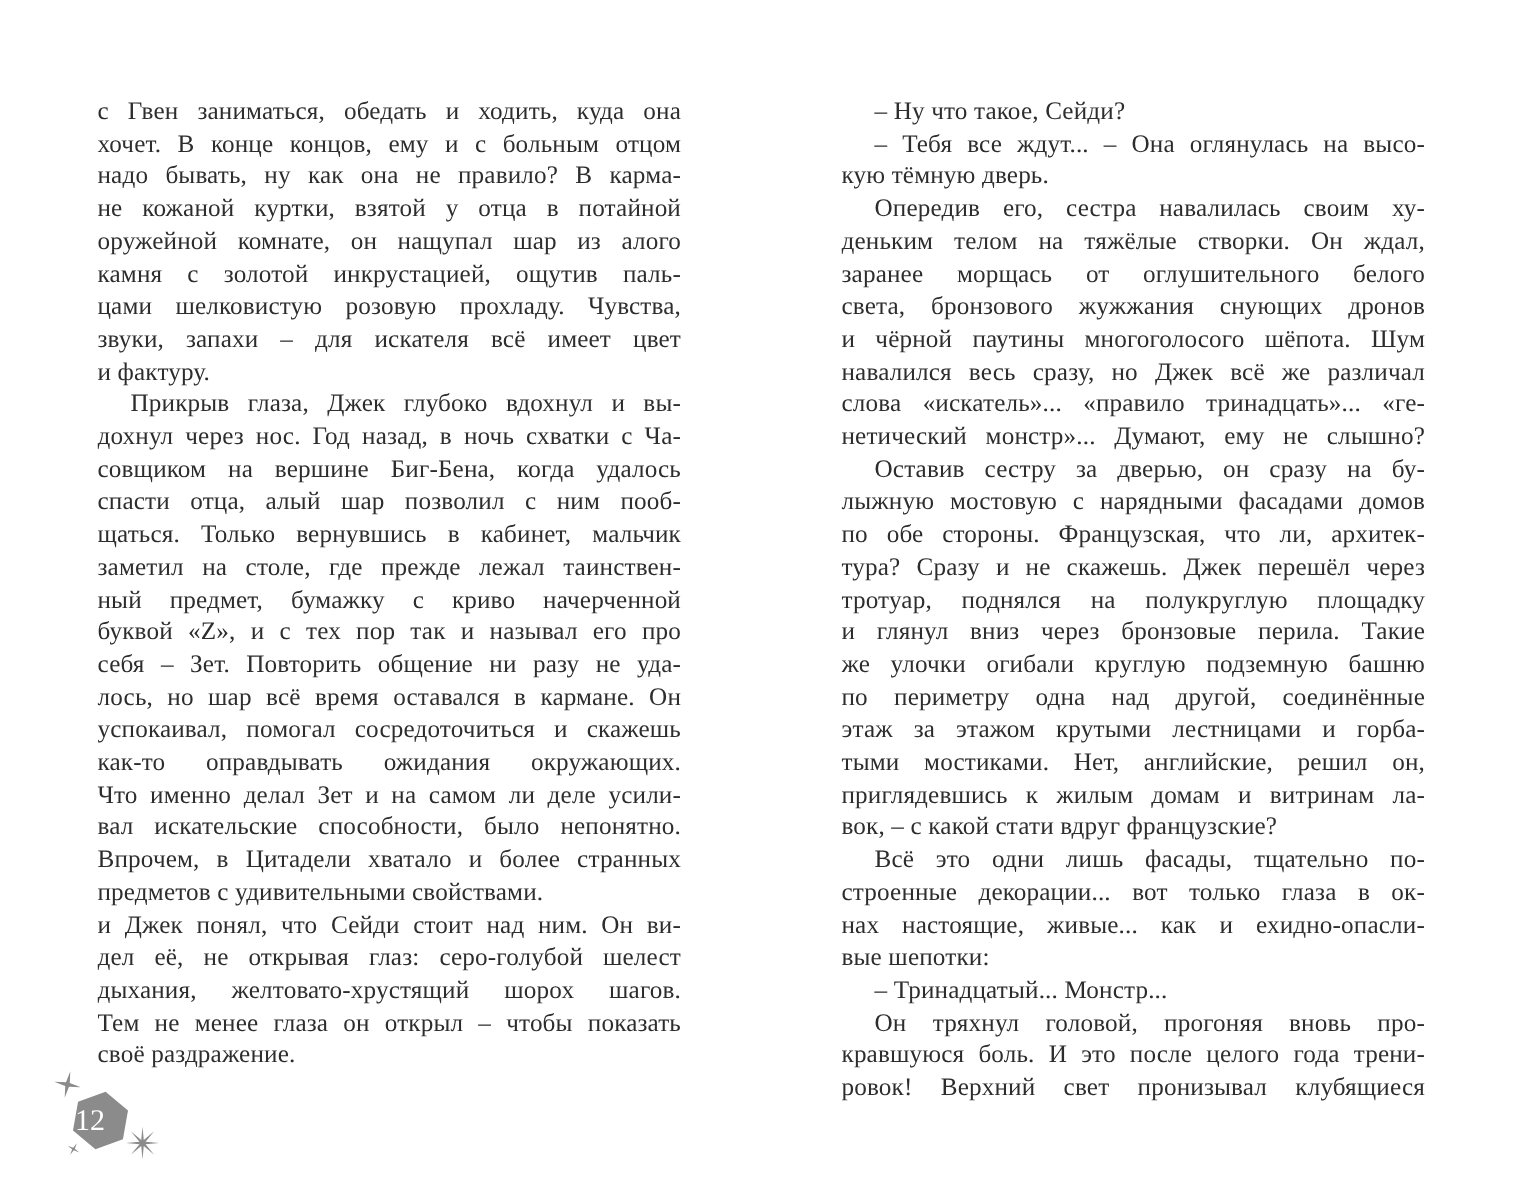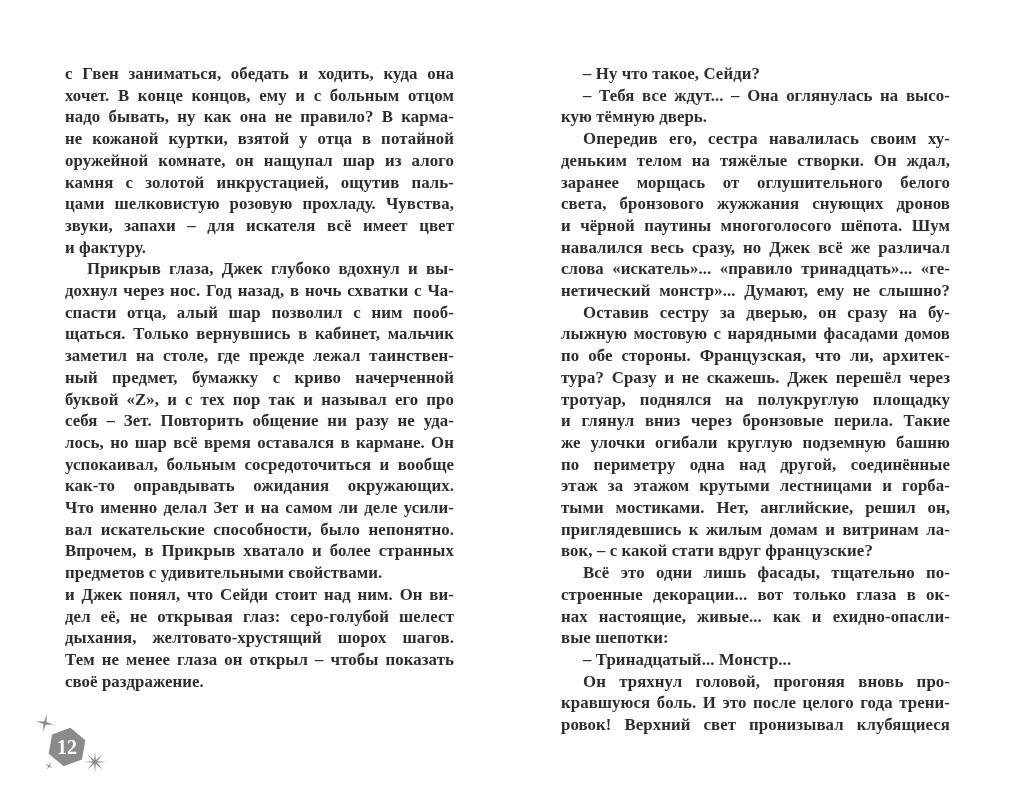--- a/index.html
+++ b/index.html
@@ -7,21 +7,21 @@
     width: 1024px; height: 800px;
     background: #ffffff;
     font-family: "Liberation Serif", "DejaVu Serif", serif;
     overflow: hidden;
   }
   .spread {
     position: relative;
     width: 1024px; height: 800px;
     background: #ffffff;
   }
-  .page { position: absolute; top: 0; height: 800px; font-weight: bold; }
+  .page { position: absolute; top: 0; height: 800px; }
   .page-left  { left: 0;   width: 512px; }
   .page-right { left: 500px; width: 512px; }
 
   .textblock {
     position: absolute;
     top: 63px;
     width: 389px;
     color: #2d2d2d;
     font-size: 16.8px;
   }
@@ -42,21 +42,20 @@
   .badge {
     position: absolute;
     width: 95px; height: 85px;
   }
   .badge-left  { left: 28px;  top: 703px; }
   .badge svg { position: absolute; left: 0; top: 0; }
 
   .badge-num {
     position: absolute;
     width: 34px;
-    text-align: center;
     color: #ffffff;
     font-size: 20px;
     line-height: 20px;
     font-family: "Liberation Serif", "DejaVu Serif", serif;
   }
   .badge-left  .badge-num { left: 22px; top: 34px; }
 </style>
 </head>
 <body>
 
@@ -68,32 +67,33 @@
         <div class="line">хочет. В конце концов, ему и с больным отцом</div>
         <div class="line">надо бывать, ну как она не правило? В карма-</div>
         <div class="line">не кожаной куртки, взятой у отца в потайной</div>
         <div class="line">оружейной комнате, он нащупал шар из алого</div>
         <div class="line">камня с золотой инкрустацией, ощутив паль-</div>
         <div class="line">цами шелковистую розовую прохладу. Чувства,</div>
         <div class="line">звуки, запахи – для искателя всё имеет цвет</div>
         <div class="line noj">и фактуру.</div>
         <div class="line indent">Прикрыв глаза, Джек глубоко вдохнул и вы-</div>
         <div class="line">дохнул через нос. Год назад, в ночь схватки с Ча-</div>
+        <div class="line">совщиком на вершине Биг-Бена, когда удалось</div>
         <div class="line">спасти отца, алый шар позволил с ним пооб-</div>
         <div class="line">щаться. Только вернувшись в кабинет, мальчик</div>
         <div class="line">заметил на столе, где прежде лежал таинствен-</div>
         <div class="line">ный предмет, бумажку с криво начерченной</div>
         <div class="line">буквой «Z», и с тех пор так и называл его про</div>
         <div class="line">себя – Зет. Повторить общение ни разу не уда-</div>
         <div class="line">лось, но шар всё время оставался в кармане. Он</div>
-        <div class="line">успокаивал, больным сосредоточиться и вообще</div>
+        <div class="line">успокаивал, помогал сосредоточиться и скажешь</div>
         <div class="line">как-то оправдывать ожидания окружающих.</div>
         <div class="line">Что именно делал Зет и на самом ли деле усили-</div>
         <div class="line">вал искательские способности, было непонятно.</div>
-        <div class="line">Впрочем, в Прикрыв хватало и более странных</div>
+        <div class="line">Впрочем, в Цитадели хватало и более странных</div>
         <div class="line noj">предметов с удивительными свойствами.</div>
         <div class="line">и Джек понял, что Сейди стоит над ним. Он ви-</div>
         <div class="line">дел её, не открывая глаз: серо-голубой шелест</div>
         <div class="line">дыхания, желтовато-хрустящий шорох шагов.</div>
         <div class="line">Тем не менее глаза он открыл – чтобы показать</div>
         <div class="line noj">своё раздражение.</div>
       </div>
     <div class="badge badge-left">
       <svg width="95" height="85" viewBox="0 0 95 85">
         <g fill="#8b8b8b">

